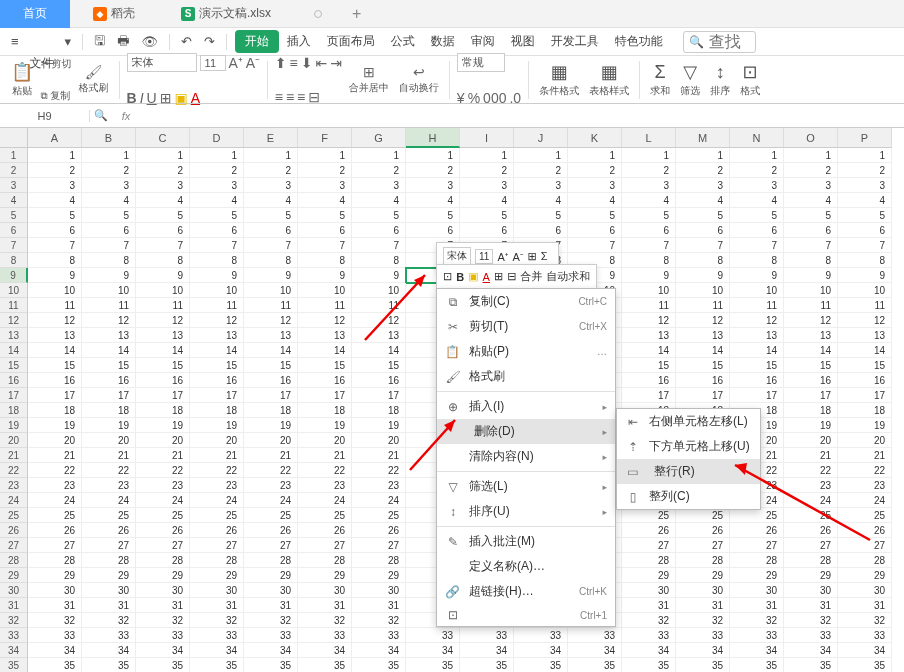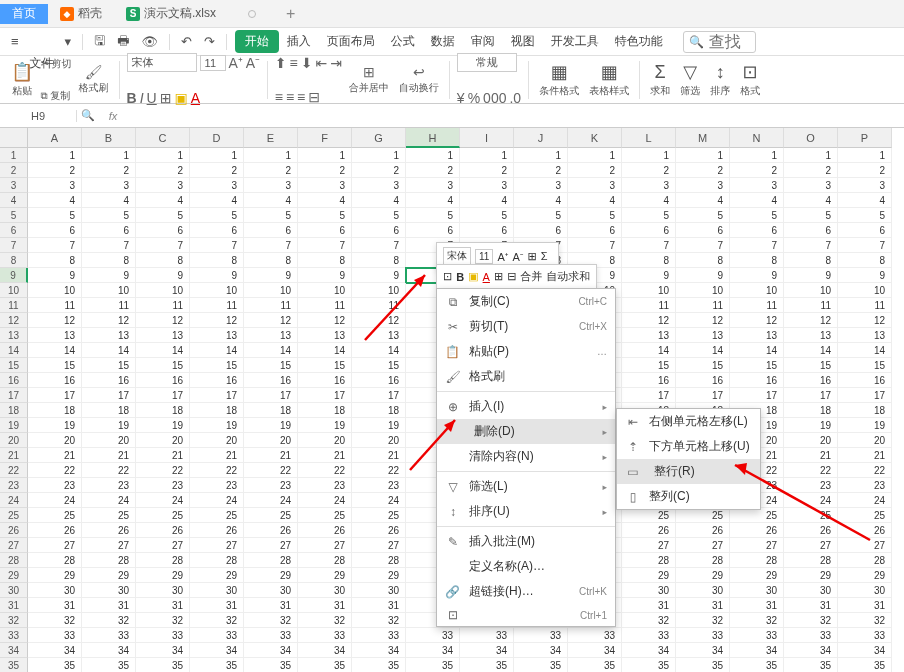--- a/index.html
+++ b/index.html
@@ -1,20 +1,20 @@
 <!DOCTYPE html>
 <html><head>
 <meta charset="utf-8">
 <style>
 * { box-sizing: border-box; margin: 0; padding: 0; font-family: "Microsoft YaHei", Arial, sans-serif; }
 body { background: #fff; font-size: 12px; color: #333; width: 904px; height: 672px; overflow: hidden; position: relative; }
 
 
 .titlebar { height: 28px; background: #f3f3f3; display: flex; align-items: center; border-bottom: 1px solid #e0e0e0; }
-.title-tab { padding: 0 12px; height: 20px; display: flex; align-items: center; gap: 4px; font-size: 12px; color: #555; cursor: pointer; }
+.title-tab { padding: 0 23px; height: 28px; display: flex; align-items: center; gap: 4px; font-size: 12px; color: #555; cursor: pointer; }
 .title-tab.home { background: #4a9eff; color: #fff; }
 .title-tab .ticon { width: 14px; height: 14px; display: inline-flex; align-items: center; justify-content: center; border-radius: 2px; }
 .ticon.orange { background: #ff6a00; color: #fff; font-size: 9px; }
 .ticon.green { background: #1fa463; color: #fff; font-size: 10px; font-weight: bold; }
 .title-dot { width: 8px; height: 8px; border: 1px solid #bbb; border-radius: 50%; margin-left: 20px; }
 .title-add { margin-left: 30px; color: #888; font-size: 16px; }
 
 
 .menubar { height: 28px; display: flex; align-items: center; padding: 0 8px; border-bottom: 1px solid #e0e0e0; gap: 6px; }
 .menubar .mico { color: #555; font-size: 13px; padding: 0 3px; cursor: pointer; }
@@ -30,21 +30,21 @@
 .rgroup { display: flex; flex-direction: column; align-items: center; gap: 1px; padding: 0 3px; font-size: 10px; }
 .rsep { width: 1px; height: 38px; background: #e0e0e0; margin: 0 3px; }
 .ricon { color: #666; font-size: 14px; }
 .font-sel { border: 1px solid #ccc; padding: 1px 4px; font-size: 11px; background: #fff; }
 .rbtn-col { display: flex; flex-direction: column; gap: 18px; font-size: 10px; }
 .rrow { display: flex; gap: 3px; align-items: center; }
 .big-ico { font-size: 18px; color: #555; }
 
 
 .refbar { height: 24px; display: flex; align-items: center; border-bottom: 1px solid #ccc; font-size: 11px; color: #555; }
-.refbox { width: 77px; text-align: center; border-right: 1px solid #ddd; }
+.refbox { width: 90px; text-align: center; border-right: 1px solid #ddd; }
 .fx-lbl { padding: 0 10px; color: #888; font-style: italic; }
 .fx-mag { color: #888; padding: 0 4px; }
 
 
 .grid-wrap { position: relative; overflow: hidden; height: 548px; }
 .corner { width: 28px; height: 20px; background: #f0f0f0; border-right: 1px solid #ccc; border-bottom: 1px solid #ccc; position: absolute; top:0; left:0; }
 .col-heads { position: absolute; left: 28px; top: 0; display: flex; height: 20px; }
 .col-h { width: 54px; text-align: center; font-size: 11px; color: #555; background: #f0f0f0; border-right: 1px solid #ddd; border-bottom: 1px solid #ccc; line-height: 20px; }
 .col-h.sel { background: #d8e8d8; border-bottom: 2px solid #1fa463; }
 .row-heads { position: absolute; top: 20px; left: 0; width: 28px; }
@@ -170,21 +170,21 @@
   <div class="rgroup">
       <span class="ricon">⊞</span>
       <span>合并居中</span>
     </div>
   <div class="rgroup">
       <span class="ricon">↩</span>
       <span>自动换行</span>
     </div>
   <span class="rsep"></span>
   <div class="rbtn-col">
-    <span class="font-sel" style="width:60px;text-align:center;">常规</span>
+    <span class="font-sel" style="width:48px;">常规</span>
     <div class="rrow">
       <span class="ricon">¥</span>
       <span class="ricon">%</span>
       <span class="ricon">000</span>
       <span class="ricon">.0</span>
     </div>
   </div>
   <span class="rsep"></span>
   <div class="rgroup">
       <span class="big-ico">▦</span>

